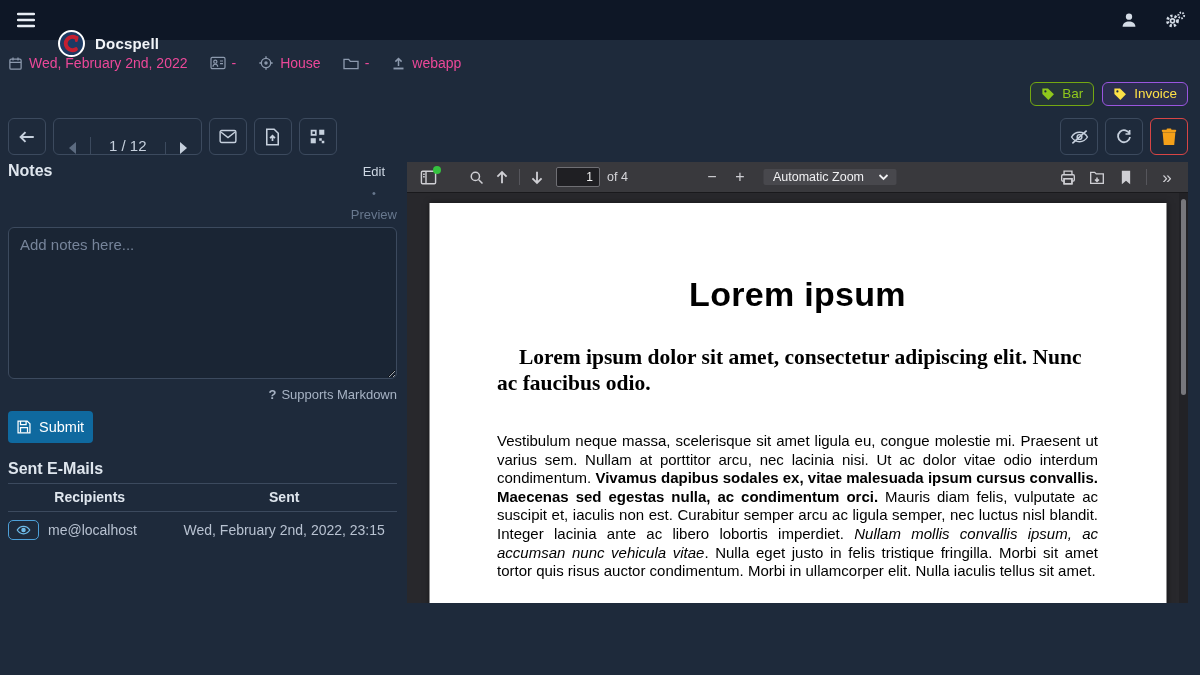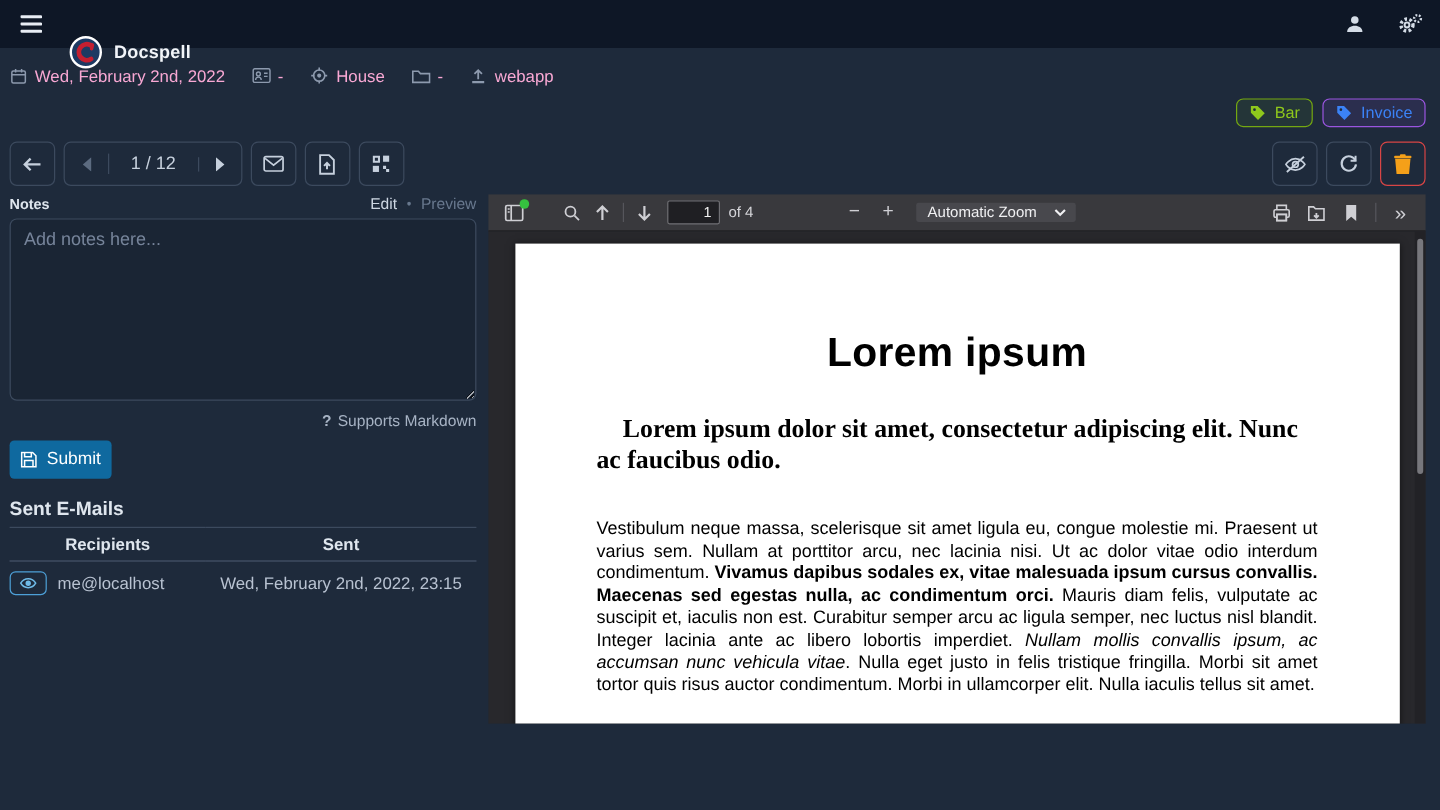--- a/index.html
+++ b/index.html
@@ -14,48 +14,48 @@
   .nav-menu-btn { width:32px; height:32px; display:flex; align-items:center; justify-content:center; cursor:pointer; color:#e8edf4; }
   .logo-wrap { margin-left:16px; display:flex; align-items:center; gap:10px;margin-top:46px; }
   .logo-circle { width:27px; height:27px; border-radius:50%; background:#1d3a63; border:2px solid #ffffff; display:flex; align-items:center; justify-content:center; }
   .app-name { font-weight:bold; font-size:15px; color:#f2f5f9; letter-spacing:.2px; }
   .nav-spacer { flex:1; }
   .nav-icon-btn { color:#d4dce6; margin-left:26px; cursor:pointer; display:flex; align-items:center; }
 
   
   .item-header { padding:8px 8px 0 8px; }
   .item-title-row { display:flex; align-items:center; gap:10px; font-size:25px; font-weight:bold; color:#c7d1de; line-height:30px; }
-  .item-meta-row { margin-top:5px; display:flex; align-items:center; gap:9px; font-size:14px; color:#f9a8d4; line-height:20px; }
+  .item-meta-row { margin-top:5px; display:flex; align-items:center; gap:9px; font-size:14px; color:#ec4899; line-height:20px; }
   .meta-item { display:flex; align-items:center; gap:6px; }
   .meta-gap { width:4px; }
 
   .tags-row { margin-top:9px; display:flex; justify-content:flex-end; gap:8px; padding:0 12px; }
   .tag { display:flex; align-items:center; gap:7px; border:1px solid; border-radius:6px; padding:3px 10px 4px 10px; font-weight:normal; font-size:13.5px; cursor:pointer; }
   .tag-green { color:#8fc81c; border-color:#74a811; background:rgba(132,204,22,.07); }
-  .tag-purple { color:#3b82f6; border-color:#9a55e0; background:rgba(168,85,247,.10); }
+  .tag-purple { color:#fde047; border-color:#9a55e0; background:rgba(168,85,247,.10); }
 
   
   .toolbar-row { margin-top:12px; padding:0 12px 0 8px; display:flex; justify-content:space-between; align-items:center; }
   .tb-left, .tb-right { display:flex; align-items:center; gap:7px; }
   .tb-btn { min-width:38px; height:37px; border:1px solid #3c4a5e; border-radius:6px; background:transparent; color:#c6d0dd; display:inline-flex; align-items:center; justify-content:center; cursor:pointer; font-size:15px; }
-  .tb-group { display:flex; align-items:center; height:37px; border:1px solid #3c4a5e; border-radius:6px; overflow:hidden; }
+  .tb-group { display:flex; align-items:flex-end; height:37px; border:1px solid #3c4a5e; border-radius:6px; overflow:hidden; }
   .tb-seg { display:flex; align-items:center; justify-content:center; min-width:36px; cursor:pointer; color:#c6d0dd; }
   .tb-seg + .tb-seg { border-left:1px solid #3c4a5e; }
   .tb-seg.dim { color:#5c6b80; }
   .tb-page-ind { padding:0 18px; font-size:15px; cursor:default; }
   .tb-btn.danger { border-color:#d84545; }
 
   
   .content { margin-top:7px; padding:0 12px 0 8px; display:flex; gap:10px; align-items:flex-start; }
   .left-col { width:389px; flex-shrink:0; }
   .right-col { flex:1; min-width:0; }
 
   .notes-head { display:flex; justify-content:space-between; align-items:baseline; margin-bottom:5px; }
-  .notes-title { font-size:12px; font-weight:bold; color:#dfe6ee; }
-  .notes-links { font-size:13px; display:flex; gap:8px; align-items:center; }
+  .notes-title { font-size:16px; font-weight:bold; color:#dfe6ee; }
+  .notes-links { font-size:13px; display:flex; gap:8px; align-items:center;flex-direction:column; }
   .link-edit { color:#cdd6e2; cursor:pointer; }
   .link-sep { color:#68788e; font-size:11px; }
   .link-preview { color:#68788e; cursor:pointer; }
   .notes-area { width:100%; height:152px; background:#1a2534; border:1px solid #3c4a5e; border-radius:6px; padding:8px 11px; color:#c6d0dd; font-size:15px; font-family:"Liberation Sans",sans-serif; resize:both; }
   .notes-area::placeholder { color:#76849a; }
   .md-hint { margin-top:4px; text-align:right; font-size:13px; color:#a7b3c4; }
   .md-q { font-weight:bold; margin-right:5px; }
   .submit-btn { margin-top:9px; background:#0f699f; border:none; color:#fff; font-size:14.5px; font-family:"Liberation Sans",sans-serif; border-radius:4px; padding:8px 9px; display:inline-flex; align-items:center; gap:8px; cursor:pointer; }
 
   .sent-title { margin-top:17px; font-size:16px; font-weight:bold; color:#dfe6ee; padding-bottom:5px; }

